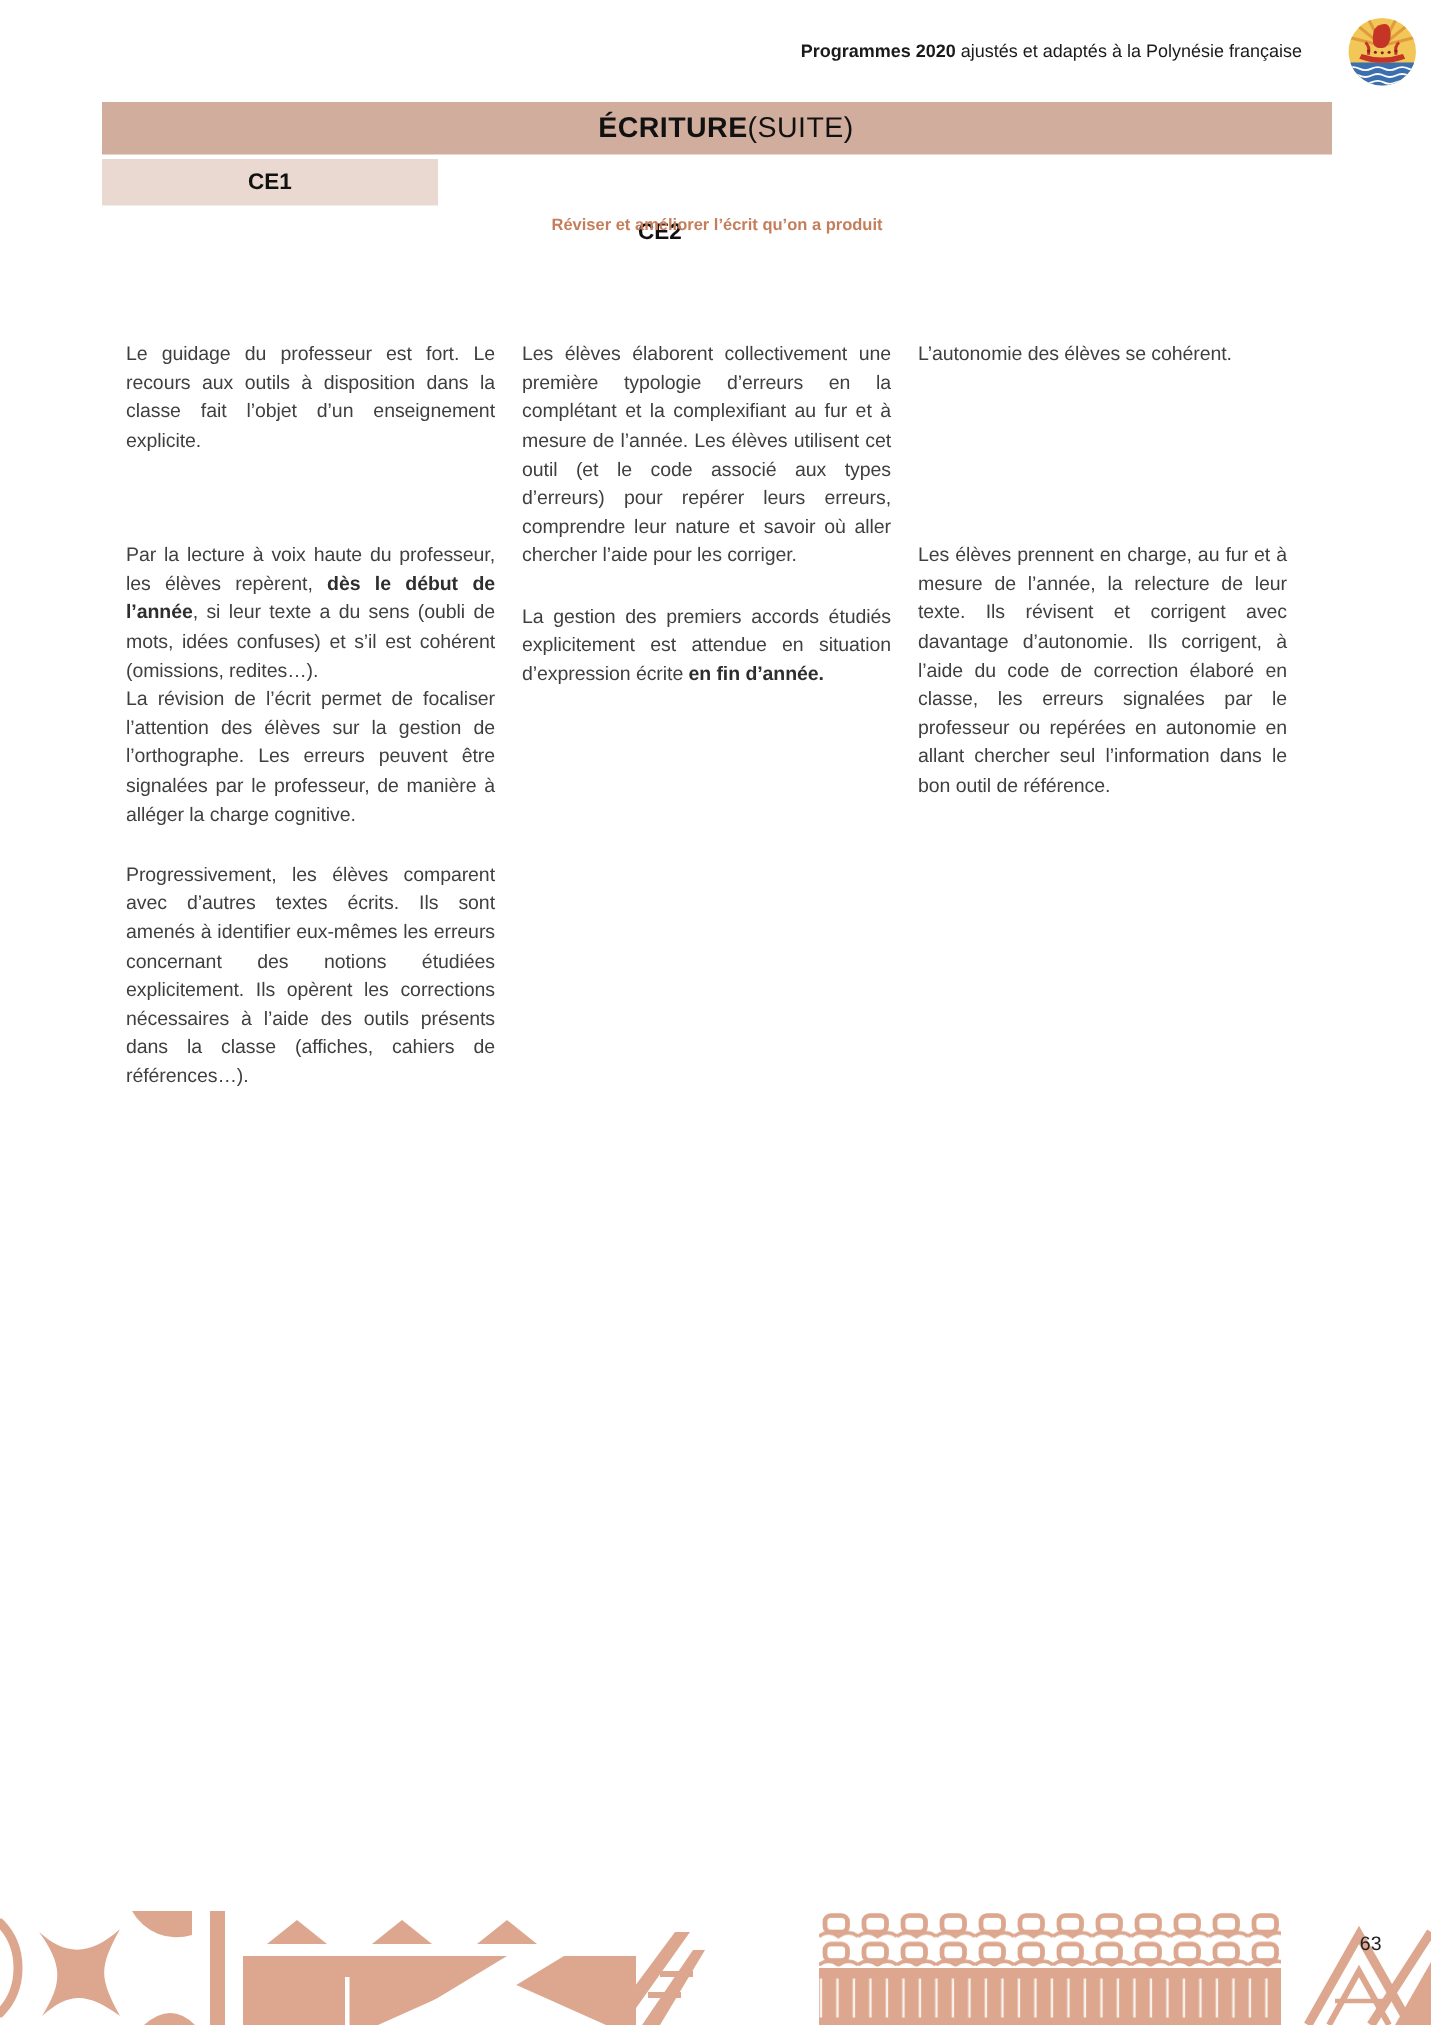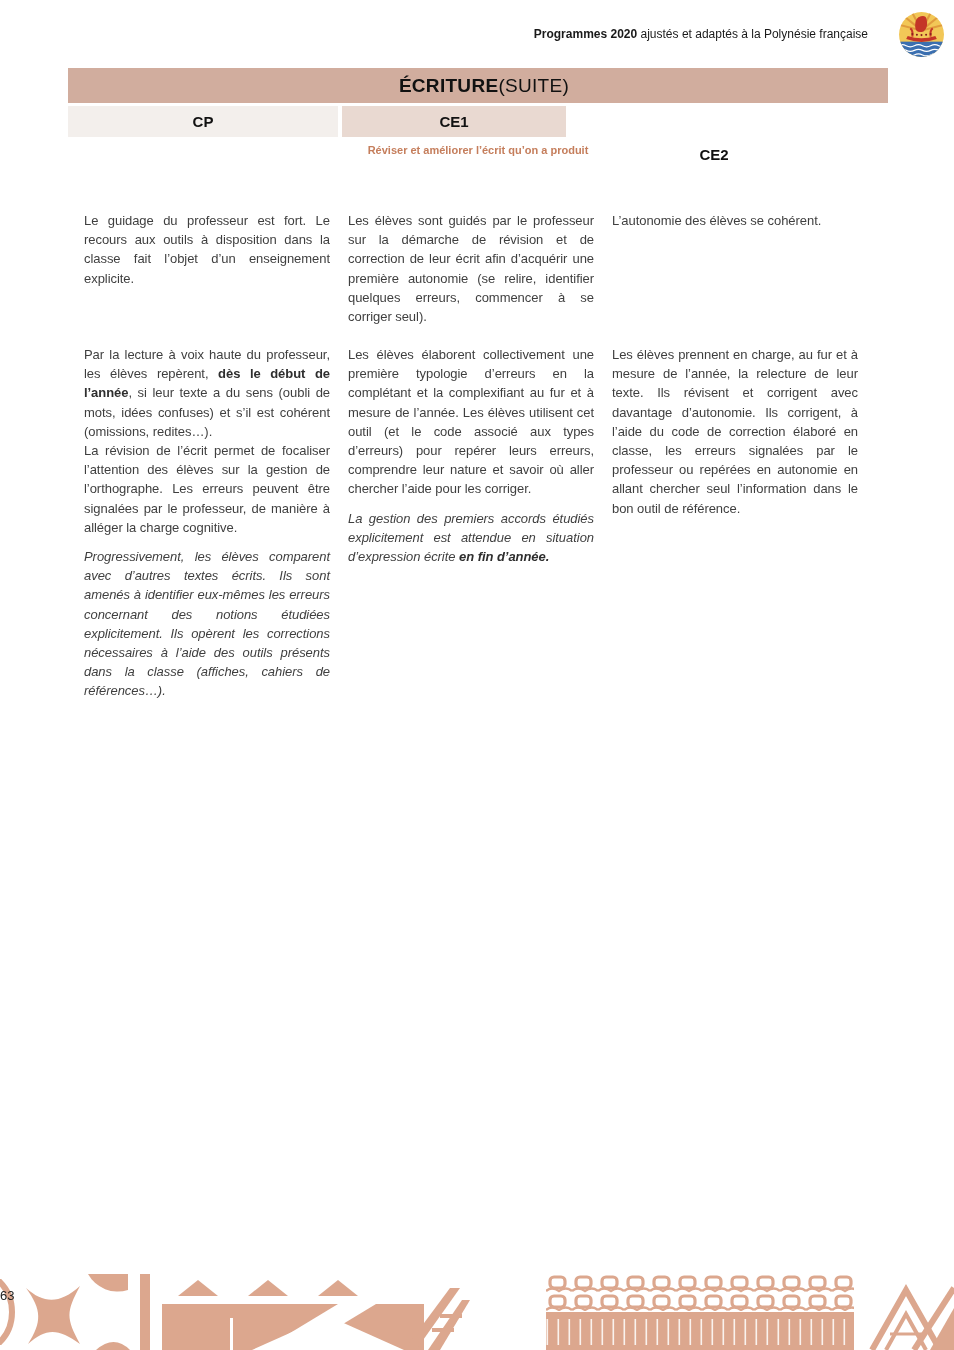--- a/index.html
+++ b/index.html
@@ -48,35 +48,35 @@
   .section-title{
     position:absolute;left:68px;top:144px;width:820px;text-align:center;
     font-size:11px;font-weight:700;color:var(--title-color);
   }
   .section-subtitle{
     position:absolute;left:68px;top:169px;width:820px;text-align:center;
     font-size:15px;font-style:italic;color:#1c1c1c;
   }
   
   .content{
-    position:absolute;left:84px;top:211px;width:774px;
+    position:absolute;left:84px;top:226px;width:774px;
     display:grid;grid-template-columns:246px 246px 246px;column-gap:18px;
   }
   .para{
     font-size:13px;line-height:19.2px;text-align:justify;
     letter-spacing:-.05px;color:var(--body-text);
   }
   .para b{font-weight:700;color:#2e2e2e;}
   .block-first{height:134px;overflow:hidden;}
-  .gap-before{margin-top:10px;font-style:italic;}
+  .gap-before{margin-top:21px;}
   
   .footer{position:absolute;left:0;bottom:0;width:954px;height:76px;}
   .footer svg{position:absolute;left:0;top:0;}
   .page-number{
-    position:absolute;left:0;top:14px;width:921px;text-align:left;
+    position:absolute;left:0;top:14px;width:921px;text-align:right;
     font-size:13px;color:#222;
   }
 </style>
 </head>
 <body>
 
 <div class="page">
 
   <div class="header-line">
     <b>Programmes 2020</b><span> ajustés et adaptés à la Polynésie française</span>
@@ -117,42 +117,38 @@
       </g>
     </g>
   </svg>
 
   <div class="banner">
     <b>ÉCRITURE</b>
       <span> (SUITE)</span>
   </div>
 
   <div class="colheads">
-    <div class="colhead cp">CP</div>
     <div class="colhead ce1">CE1</div>
     <div class="colhead ce2">CE2</div>
   </div>
 
   <div class="section-title">Réviser et améliorer l’écrit qu’on a produit</div>
 
   <div class="content">
 
     <div class="col">
       <div class="block-first">
         <div class="para">Le guidage du professeur est fort. Le recours aux outils à disposition dans la classe fait l’objet d’un enseignement explicite.</div>
       </div>
       <div class="para"><span>Par la lecture à voix haute du professeur, les élèves repèrent, </span><b>dès le début de l’année</b><span>, si leur texte a du sens (oubli de mots, idées confuses) et s’il est cohérent (omissions, redites…).</span></div>
       <div class="para">La révision de l’écrit permet de focaliser l’attention des élèves sur la gestion de l’orthographe. Les erreurs peuvent être signalées par le professeur, de manière à alléger la charge cognitive.</div>
       <div class="para gap-before">Progressivement, les élèves comparent avec d’autres textes écrits. Ils sont amenés à identifier eux-mêmes les erreurs concernant des notions étudiées explicitement. Ils opèrent les corrections nécessaires à l’aide des outils présents dans la classe (affiches, cahiers de références…).</div>
     </div>
 
     <div class="col">
-      <div class="block-first">
-        <div class="para">Les élèves sont guidés par le professeur sur la démarche de révision et de correction de leur écrit afin d’acquérir une première autonomie (se relire, identifier quelques erreurs, commencer à se corriger seul).</div>
-      </div>
       <div class="para">Les élèves élaborent collectivement une première typologie d’erreurs en la complétant et la complexifiant au fur et à mesure de l’année. Les élèves utilisent cet outil (et le code associé aux types d’erreurs) pour repérer leurs erreurs, comprendre leur nature et savoir où aller chercher l’aide pour les corriger.</div>
       <div class="para gap-before"><span>La gestion des premiers accords étudiés explicitement est attendue en situation d’expression écrite </span><b>en fin d’année.</b></div>
     </div>
 
     <div class="col">
       <div class="block-first">
         <div class="para">L’autonomie des élèves se cohérent.</div>
       </div>
       <div class="para">Les élèves prennent en charge, au fur et à mesure de l’année, la relecture de leur texte. Ils révisent et corrigent avec davantage d’autonomie. Ils corrigent, à l’aide du code de correction élaboré en classe, les erreurs signalées par le professeur ou repérées en autonomie en allant chercher seul l’information dans le bon outil de référence.</div>
     </div>

